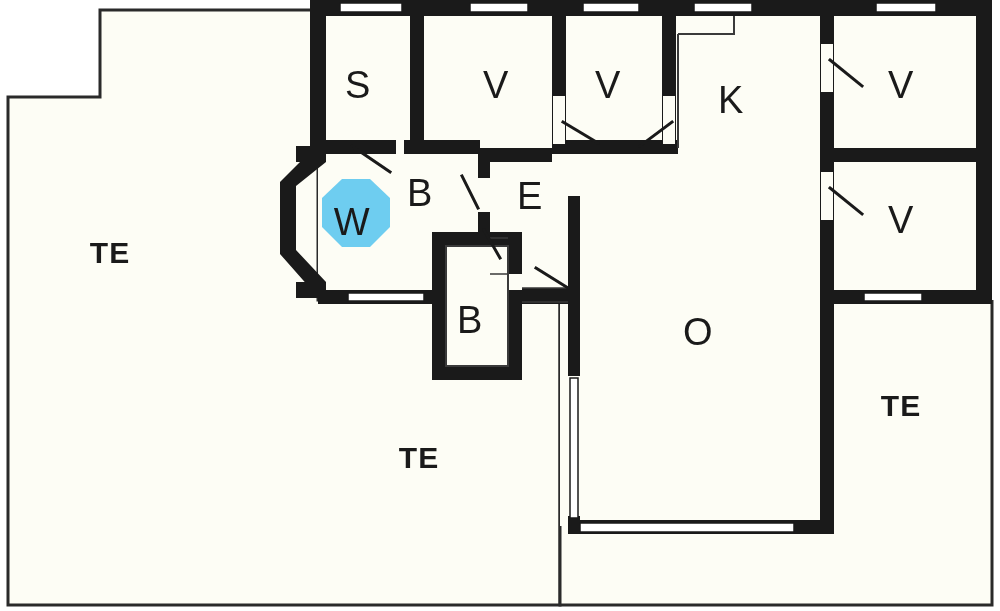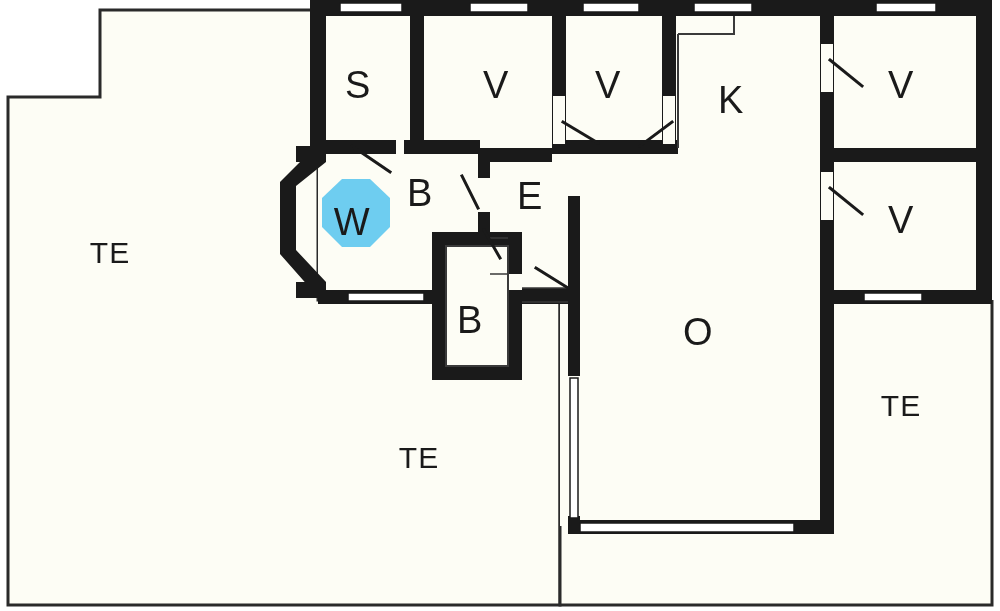--- a/index.html
+++ b/index.html
@@ -28,21 +28,21 @@
     font-family: "Liberation Sans", sans-serif;
     color: #1a1a1a;
     font-weight: 400;
     white-space: nowrap;
     transform: translate(-50%, -50%);
     letter-spacing: 0.5px;
     line-height: 1;
     pointer-events: none;
   }
   .room-label.big { font-size: 38px; }
-  .room-label.te  { font-size: 30px; letter-spacing: 1px; }
+  .room-label.te  { font-size: 30px; letter-spacing: 1px; font-weight: bold; }
 </style>
 </head>
 <body>
 
 <div id="plan-root">
 
   <svg id="plan-svg" viewBox="0 0 1000 611">
 
     <rect x="0" y="0" width="1000" height="611" fill="#ffffff"></rect>
 

